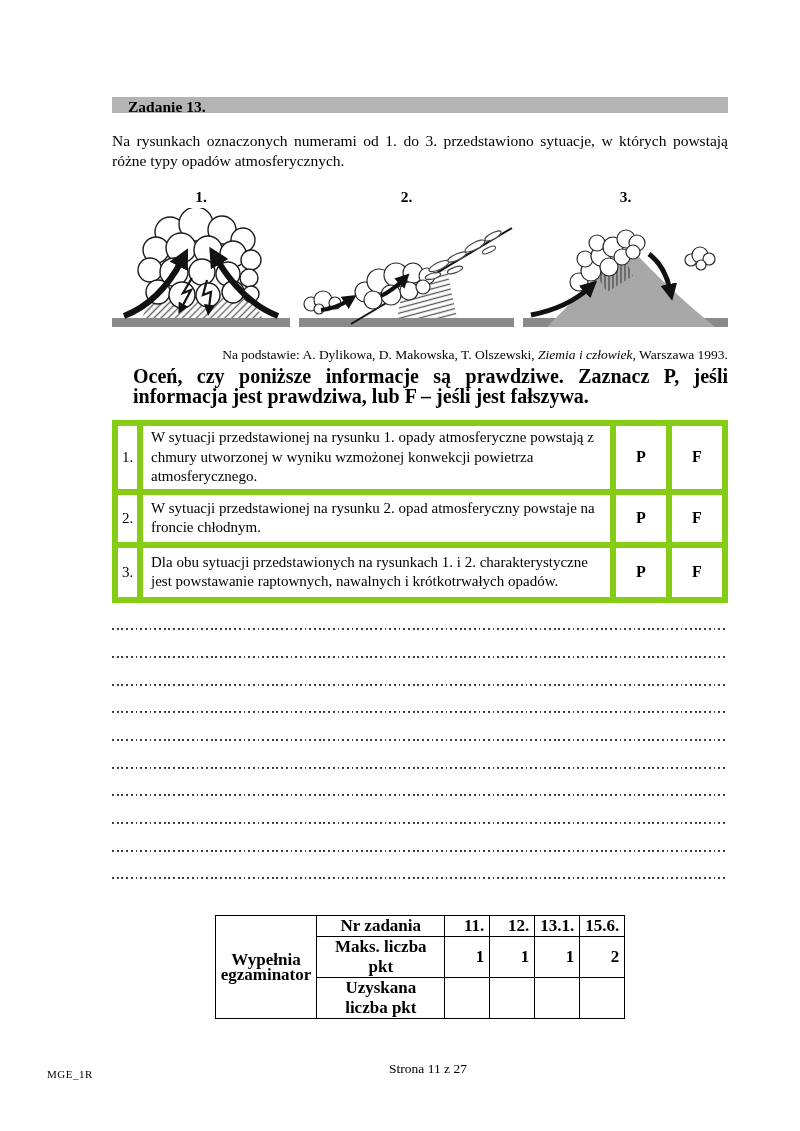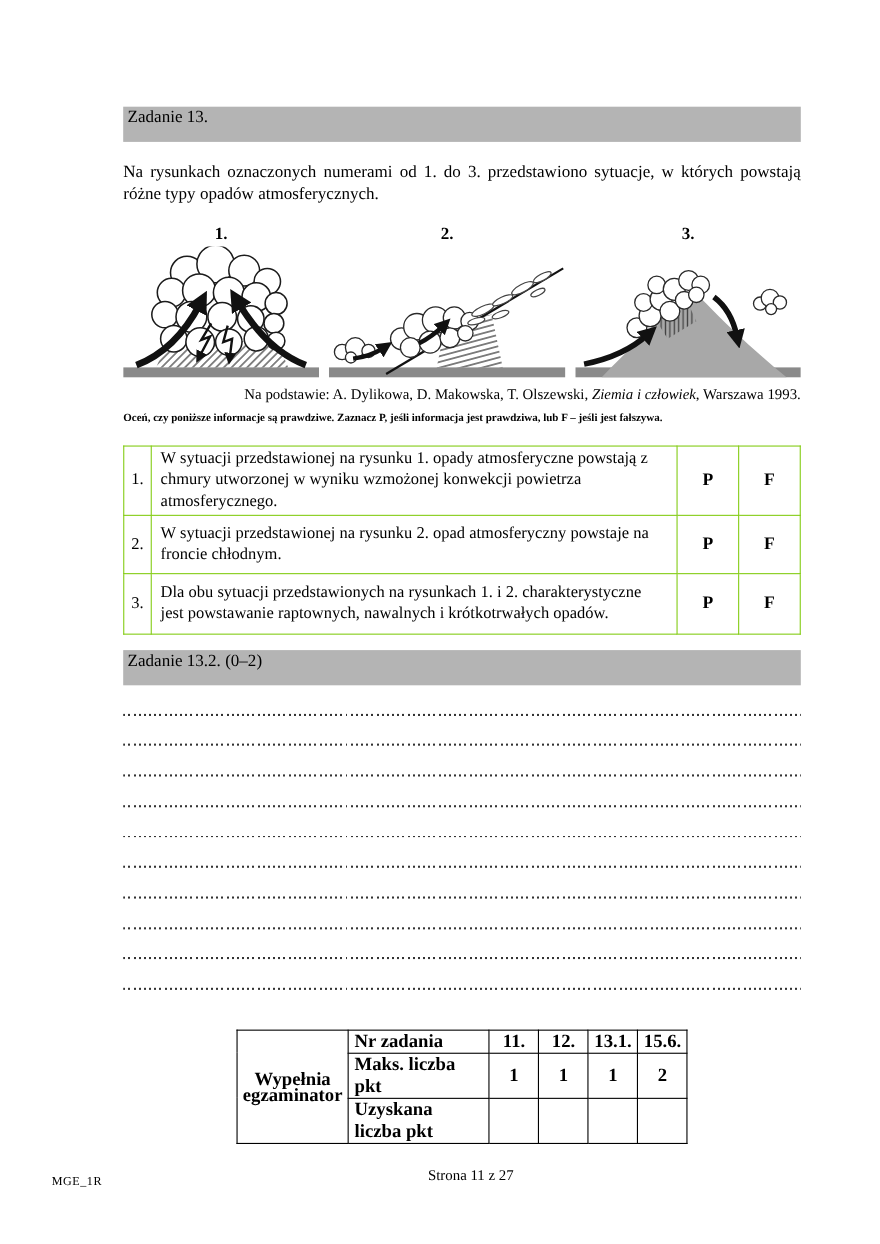--- a/index.html
+++ b/index.html
@@ -6,52 +6,52 @@
   html,body { background:#ffffff; }
   body {
     width:800px; height:1131px; position:relative;
     font-family:"Liberation Serif", serif; color:#000;
   }
   .page { position:relative; width:800px; height:1131px; overflow:hidden; }
   .content { position:absolute; left:112px; top:0; width:616px; }
 
   .task-header {
     background:var(--header-bar,#b4b4b4);
-    font-weight:normal; font-size:15.5px; line-height:20px; height:32px;
-    padding-left:4px;
+    font-weight:bold; font-size:15.5px; line-height:20px; height:16px;
+    padding-left:16px;
   }
   .bar1 { margin-top:97px; }
   .bar2 { margin-top:13px; }
   .bar3 { margin-top:14px; }
 
   .intro {
     margin-top:18px; font-size:15.5px; line-height:20px; text-align:justify;
   }
   .instruction {
-    margin-top:3px; font-size:10px; line-height:19.5px;
-    font-weight:bold; text-align:justify;
+    margin-top:3px; font-size:20px; line-height:19.5px;
+    font-weight:bold; text-align:justify;margin-left:21px;
   }
 
   .figures {
     margin-top:16px; display:flex; justify-content:space-between;
     align-items:flex-end;
   }
   .fig { display:block; }
   .fig-label {
     text-align:center; font-weight:bold; font-size:15.5px; line-height:20px;
     margin-bottom:1px;
   }
   .fig svg { display:block; }
 
-  .source { margin-top:4px; font-size:13.5px; line-height:18px; text-align:right; }
+  .source { margin-top:16px; font-size:13.5px; line-height:18px; text-align:right; }
 
   table.pf-table {
     margin-top:14px; width:100%; border-collapse:collapse; font-size:15px;
   }
-  table.pf-table td { border:1px solid #84cc16; vertical-align:middle;margin-top:48px; }
+  table.pf-table td { border:6px solid #84cc16; vertical-align:middle;margin-top:48px; }
   td.num { width:25px; text-align:center; font-size:15px; }
   td.stmt { padding:2px 8px; line-height:19.5px; }
   td.pfc { width:56px; text-align:center; font-weight:bold; font-size:16px; }
   tr.r1 { height:60px; }
   tr.r2 { height:53px; }
   tr.r3 { height:55px; }
 
   .answer-lines { margin-top:0; }
   .answer-line {
     height:27.7px;
@@ -60,22 +60,22 @@
     background-repeat:no-repeat;
     background-position:left bottom;
   }
 
   table.examiner {
     margin:36px auto 0; border-collapse:collapse;
     font-size:17px; font-weight:bold;
   }
   table.examiner td { border:1px solid #000; height:18px; padding:0 5px; }
   td.side { width:88px; text-align:center; line-height:15px; padding:0 3px; }
-  td.rl  { width:128px; text-align:left; }
-  td.nc  { width:45px; text-align:center; }
+  td.rl  { width:128px; text-align:center; }
+  td.nc  { width:45px; text-align:right; }
 
   .footer-code {
     position:absolute; left:47px; top:1068px;
     font-size:11px; font-weight:normal; letter-spacing:0.5px;
   }
   .footer-page {
     position:absolute; left:0; top:1061px; width:800px;
     text-align:center; font-size:13.5px;margin-left:28px;
   }
 
@@ -242,21 +242,20 @@
         </tr>
         <tr class="r3">
           <td class="num">3.</td>
           <td class="stmt">Dla obu sytuacji przedstawionych na rysunkach 1. i 2. charakterystyczne jest powstawanie raptownych, nawalnych i krótkotrwałych opadów.</td>
           <td class="pfc">P</td>
           <td class="pfc">F</td>
         </tr>
       </tbody>
     </table>
 
-    <div class="task-header bar3">Zadanie 13.2. (0–2)</div>
 
     <div class="answer-lines">
         <div class="answer-line"></div>
         <div class="answer-line"></div>
         <div class="answer-line"></div>
         <div class="answer-line"></div>
         <div class="answer-line"></div>
         <div class="answer-line"></div>
         <div class="answer-line"></div>
         <div class="answer-line"></div>

